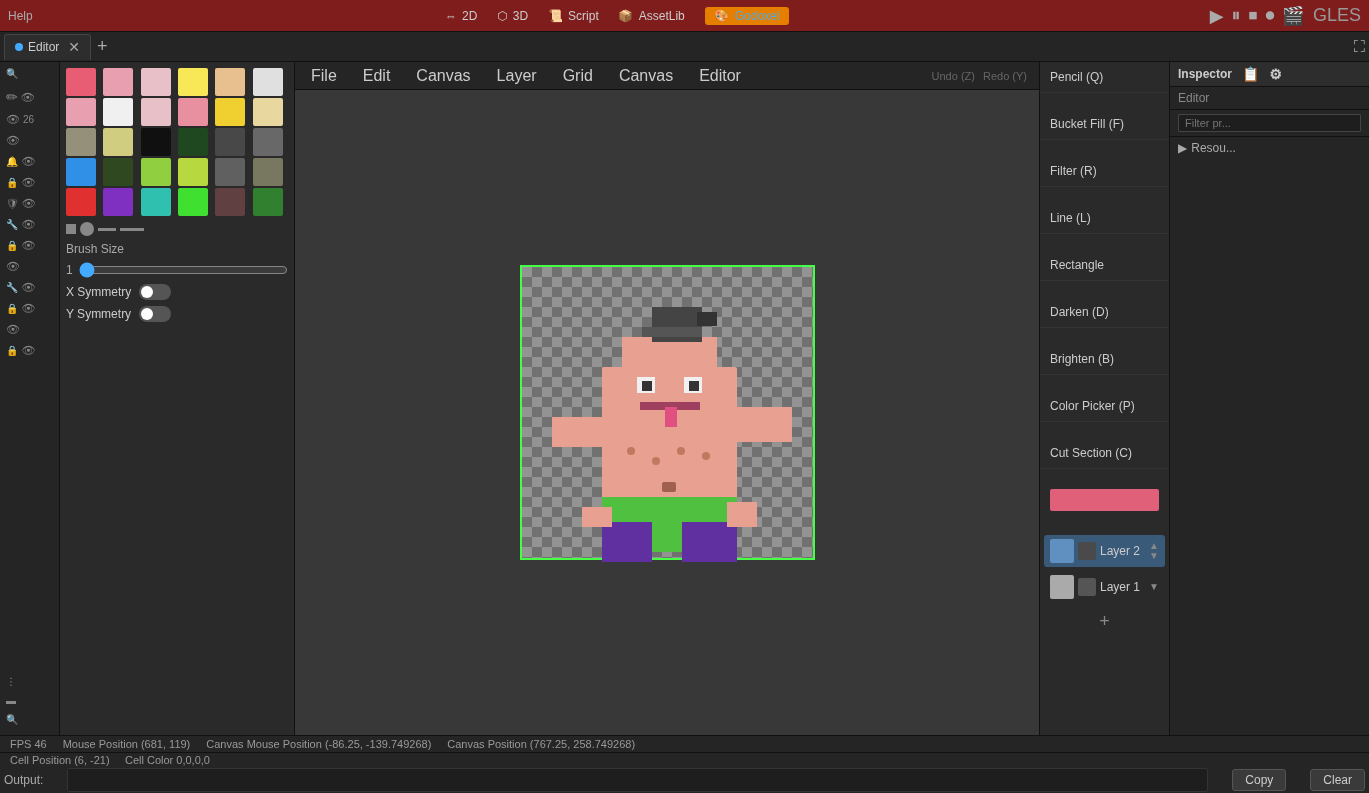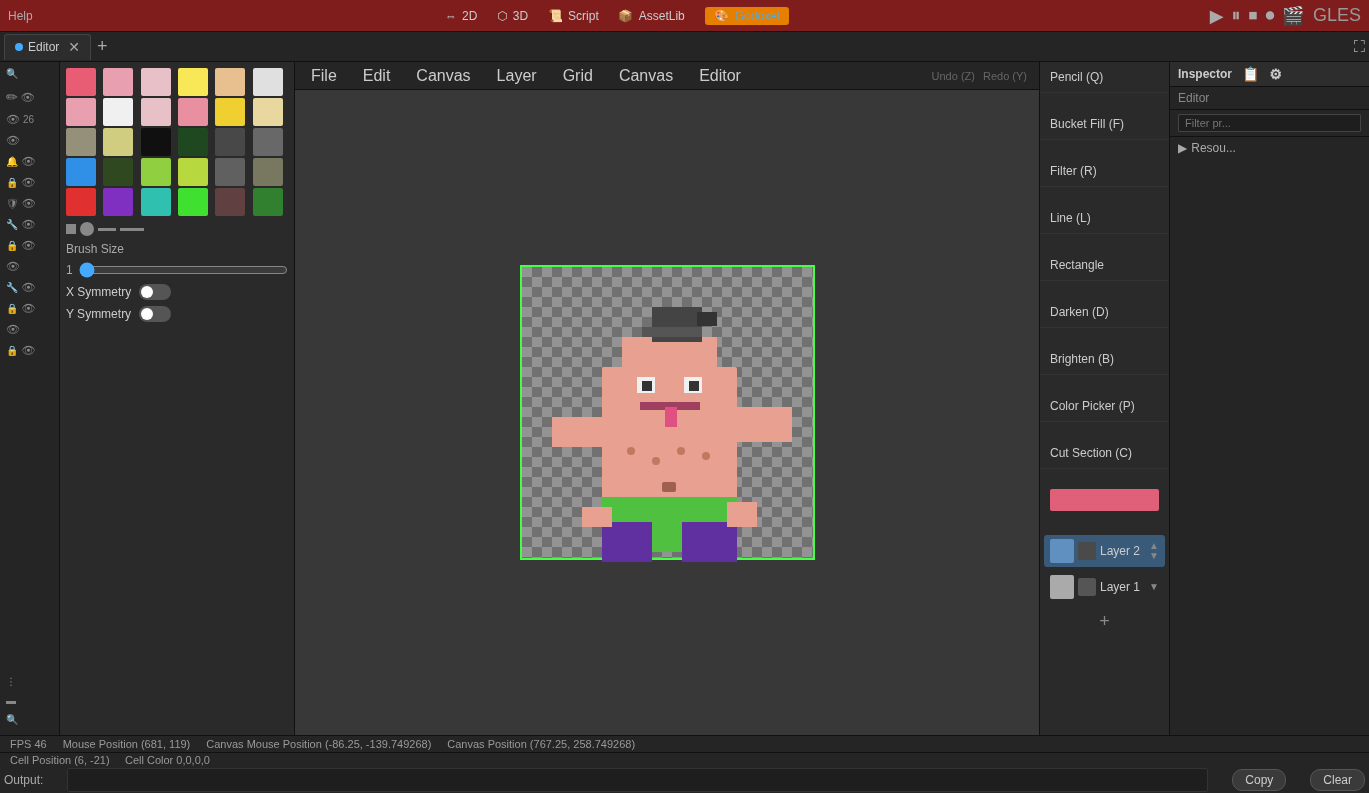--- a/index.html
+++ b/index.html
@@ -412,21 +412,21 @@
       background: #1e1e1e;
       border: 1px solid #333;
       height: 24px;
       border-radius: 2px;
     }
     .output-btn {
       background: #3a3a3a;
       border: 1px solid #555;
       color: #ccc;
       padding: 3px 12px;
-      border-radius: 10px;
+      border-radius: 3px;
       cursor: pointer;
       font-size: 12px;
     }
     .scene-icon-row {
       display: flex;
       align-items: center;
       gap: 3px;
       font-size: 10px;
       color: #888;
       padding: 2px 4px;

